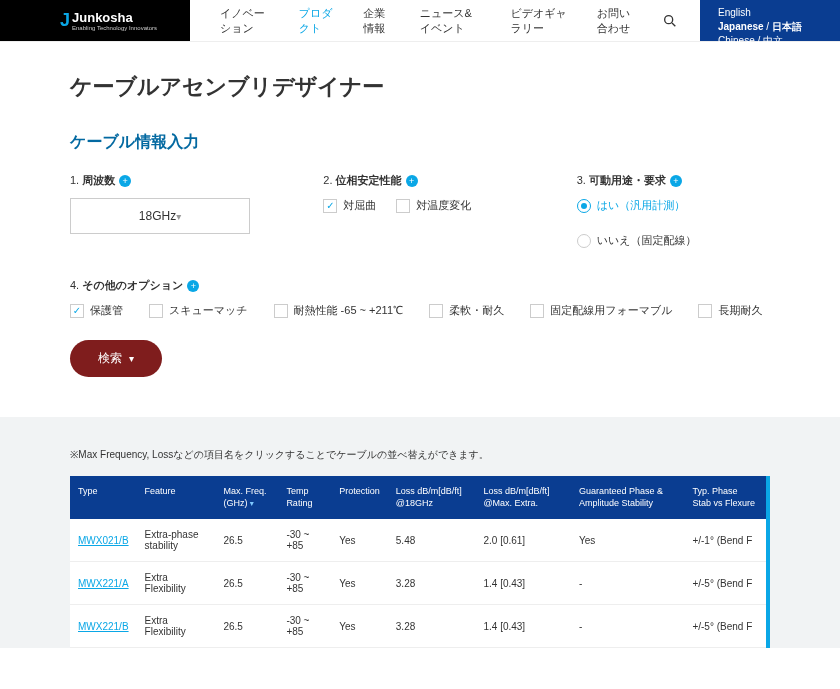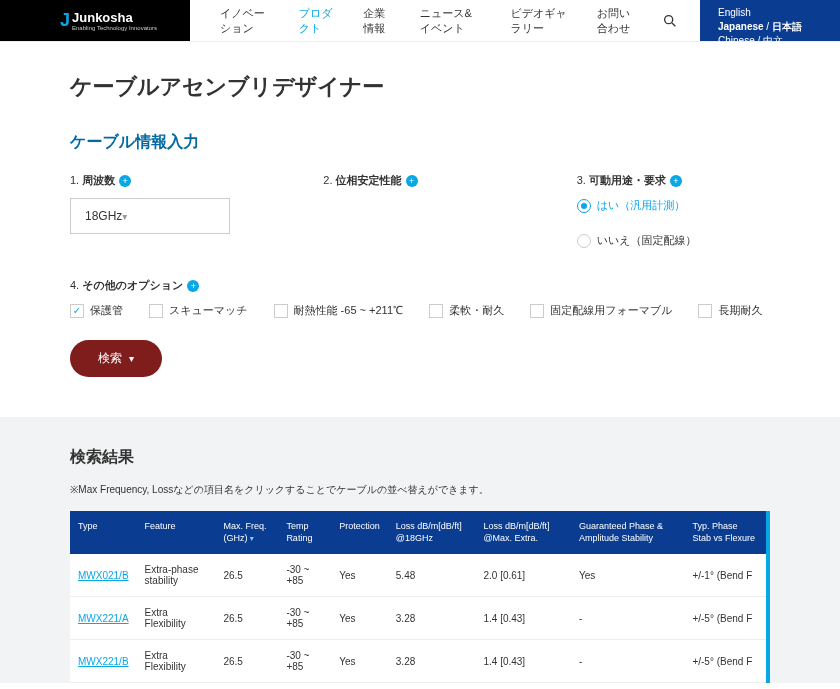--- a/index.html
+++ b/index.html
@@ -17,21 +17,21 @@
   .lang-block .bold{font-weight:bold}
   .container { max-width: 720px; margin: 0 auto; padding: 30px 10px 0; }
   h1 { font-size: 22px; font-weight: bold; margin-bottom: 30px; }
   h2 { color: #0369a1; font-size: 16px; font-weight: bold; margin-bottom: 20px; }
   .form-row { display: flex; gap: 60px; margin-bottom: 30px; }
   .form-col { flex: 1; }
   .lbl { font-size: 11px; margin-bottom: 10px; }
   .lbl .num { color:#333; }
   .lbl .txt { font-weight:bold; }
   .circ-plus { display:inline-block; width:12px; height:12px; border-radius:50%; background:#0aa7e6; color:#fff; text-align:center; line-height:12px; font-size:9px; margin-left:4px; vertical-align:middle;}
-  .select-box { border:1px solid #ccc; padding:10px 14px; display:flex; justify-content:flex-start; align-items:center; width:160px; background:#fff; cursor:pointer;}
+  .select-box { border:1px solid #ccc; padding:10px 14px; display:flex; justify-content:center; align-items:center; width:180px; background:#fff; cursor:pointer;}
   .chev { font-size:10px; color:#999;}
   .chk-row { display:flex; gap:20px; align-items:center; flex-wrap:wrap; }
   .chk { display:flex; align-items:center; gap:6px; font-size:11px; }
   .chk-box { width:14px; height:14px; border:1px solid #ccc; display:flex; align-items:center; justify-content:center; color:#0aa7e6; font-size:10px;}
   .chk-box.checked::after{content:"✓";}
   .rad { display:flex; align-items:center; gap:6px; font-size:11px; }
   .rad-o { width:14px; height:14px; border:1px solid #ccc; border-radius:50%; display:flex; align-items:center; justify-content:center;}
   .rad-o.on { border-color:#0aa7e6;}
   .rad-o.on::after{content:""; width:6px; height:6px; background:#0aa7e6; border-radius:50%;}
   .opt4 .chk-row { gap: 26px; }
@@ -90,20 +90,30 @@
   <div class="form-row">
     <div class="form-col">
       <div class="lbl"><span class="num">1.</span> <span class="txt">周波数</span><span class="circ-plus">+</span></div>
       <div class="select-box">
         <span>18GHz</span>
         <span class="chev">▾</span>
       </div>
     </div>
     <div class="form-col">
       <div class="lbl"><span class="num">2.</span> <span class="txt">位相安定性能</span><span class="circ-plus">+</span></div>
+      <div class="chk-row" id="q2">
+          <label class="chk">
+            <span class="chk-box checked"></span>
+            <span>対屈曲</span>
+          </label>
+          <label class="chk">
+            <span class="chk-box"></span>
+            <span>対温度変化</span>
+          </label>
+        </div>
     </div>
     <div class="form-col">
       <div class="lbl"><span class="num">3.</span> <span class="txt">可動用途・要求</span><span class="circ-plus">+</span></div>
       <div class="chk-row" id="q3">
           <label class="rad">
             <span class="rad-o on"></span>
             <span style="color: rgb(10, 167, 230);">はい（汎用計測）</span>
           </label>
           <label class="rad">
             <span class="rad-o"></span>
@@ -144,21 +154,20 @@
   </div>
 
   <button class="search-btn">
     <span>検索</span>
     <span class="chev">▾</span>
   </button>
 </div>
 
 <div class="results-band">
   <div class="results-inner">
-    <h2>検索結果</h2>
     <div class="note">※Max Frequency, Lossなどの項目名をクリックすることでケーブルの並べ替えができます。</div>
     <div class="tbl-wrap">
       <table>
         <thead>
             <tr id="thead-row">
               <th class="sortable">Type</th>
               <th class="sortable">Feature</th>
               <th class="sortable">Max. Freq. (GHz)<span class="sort-ind"> ▾</span></th>
               <th class="sortable">Temp Rating</th>
               <th class="sortable">Protection</th>

